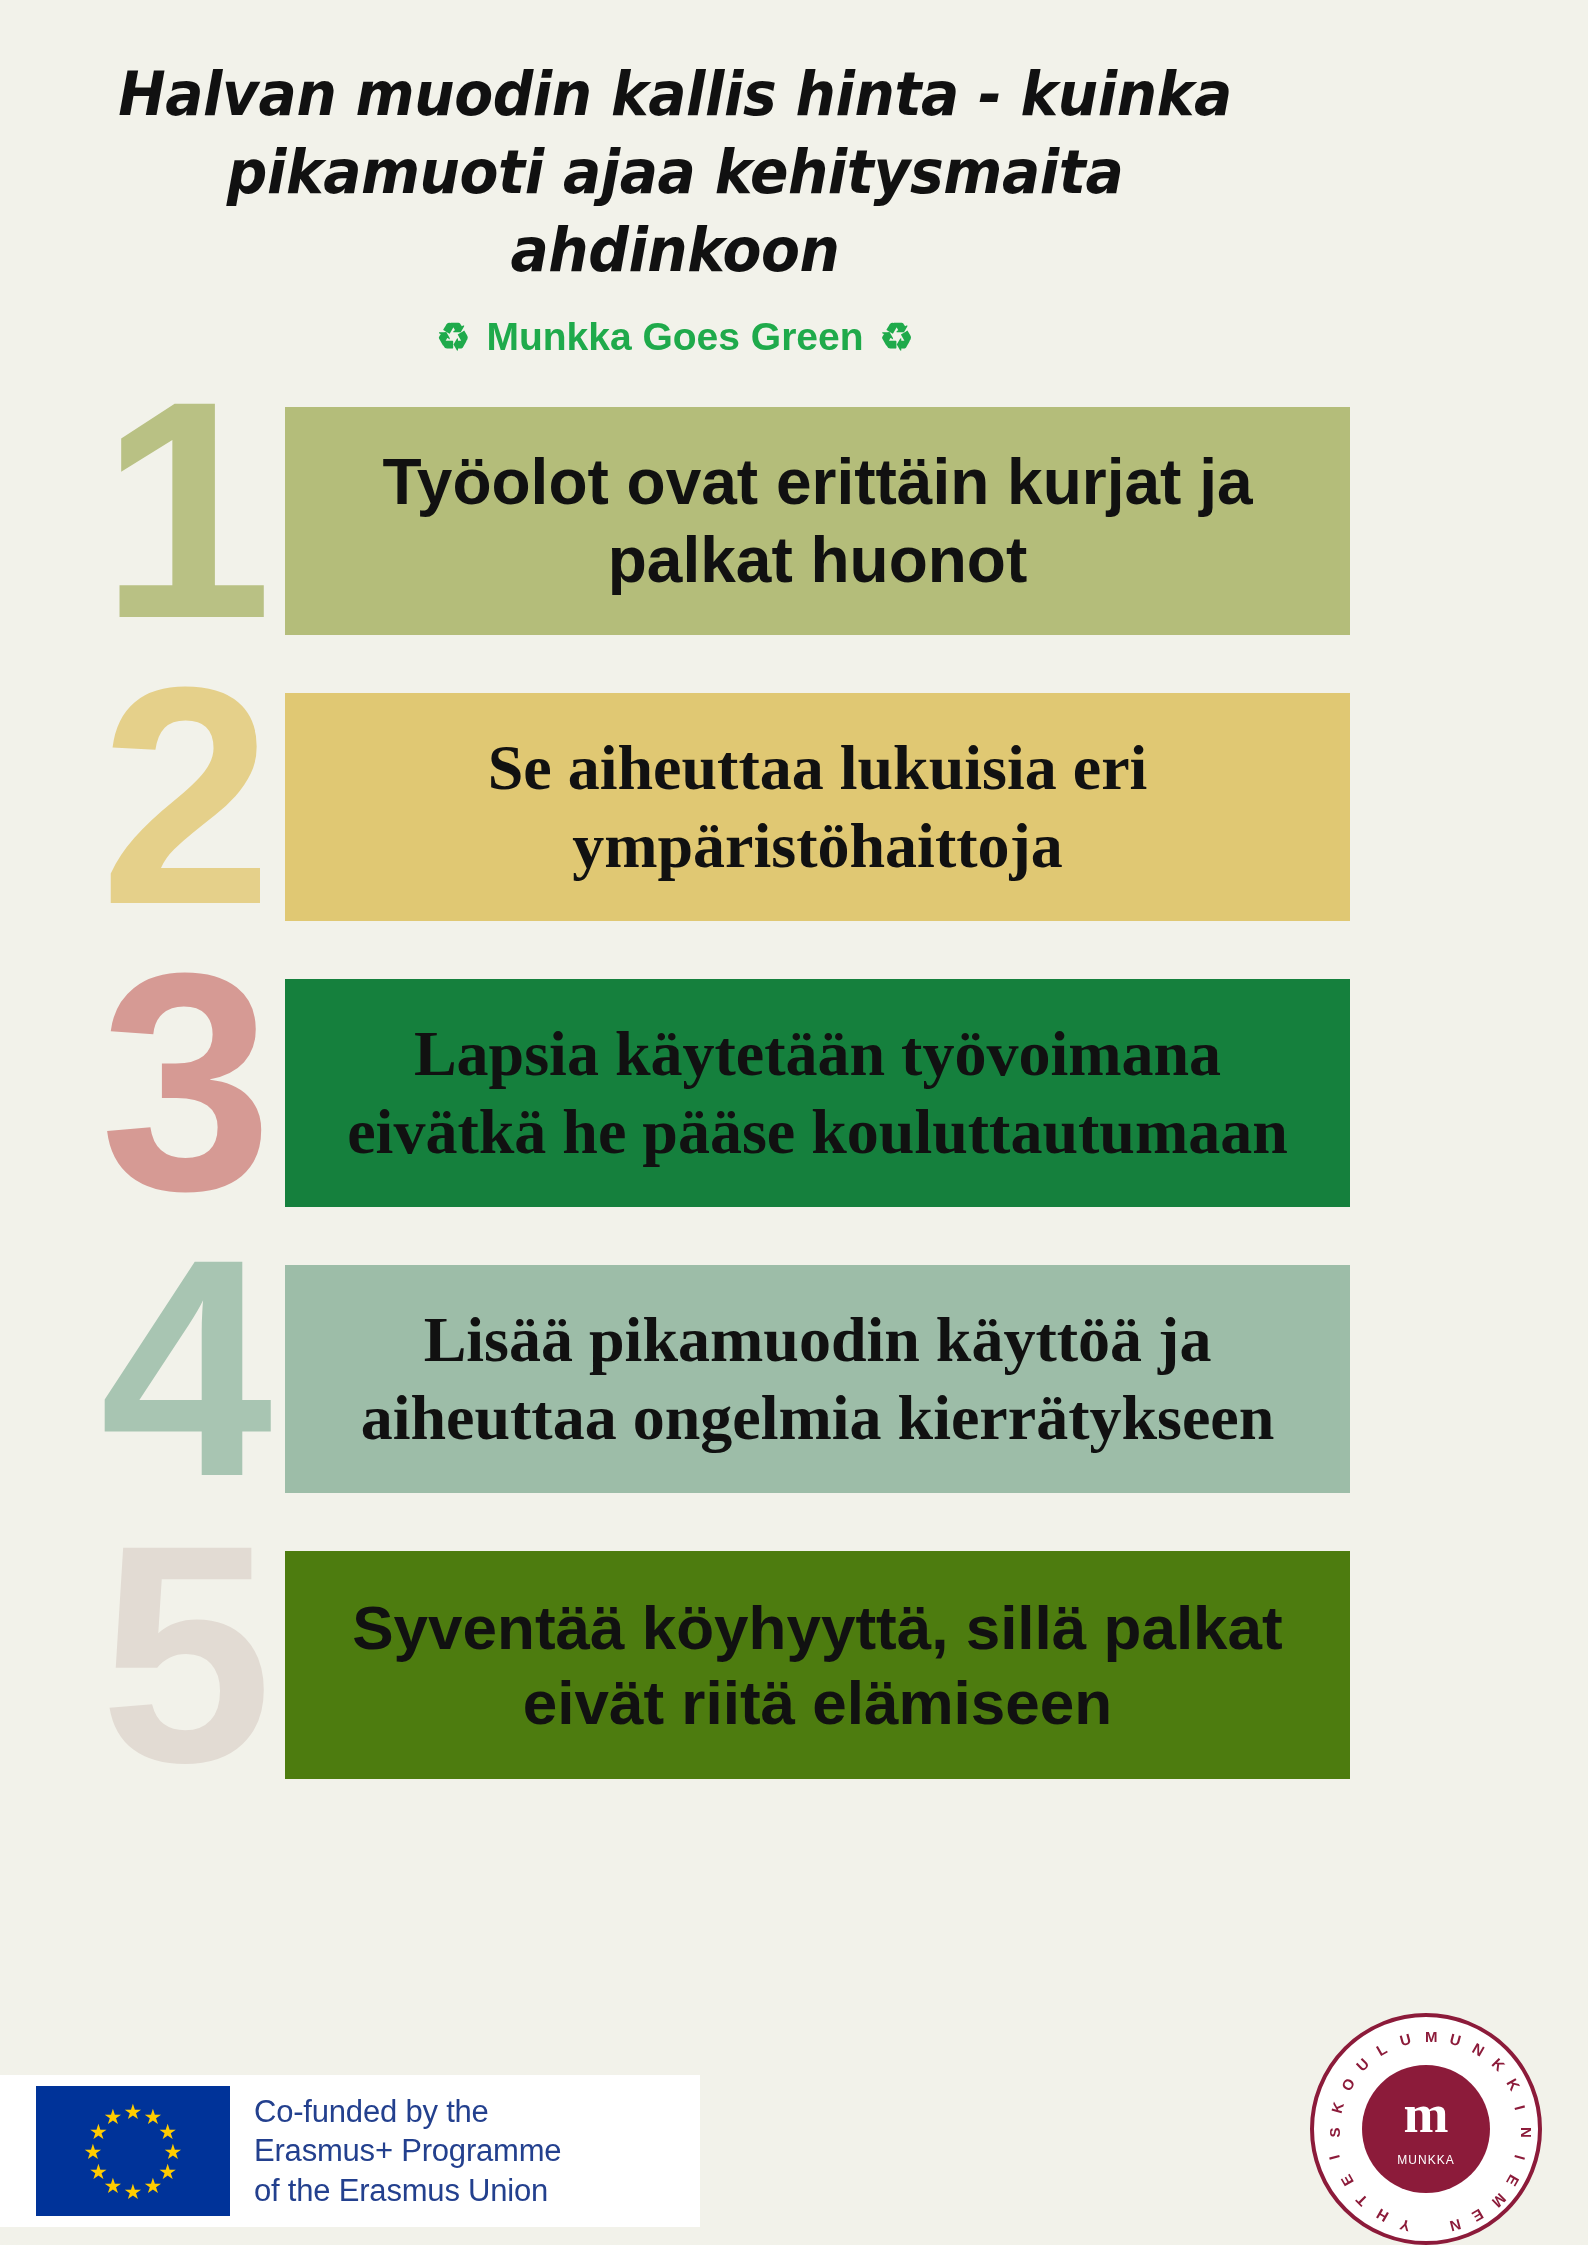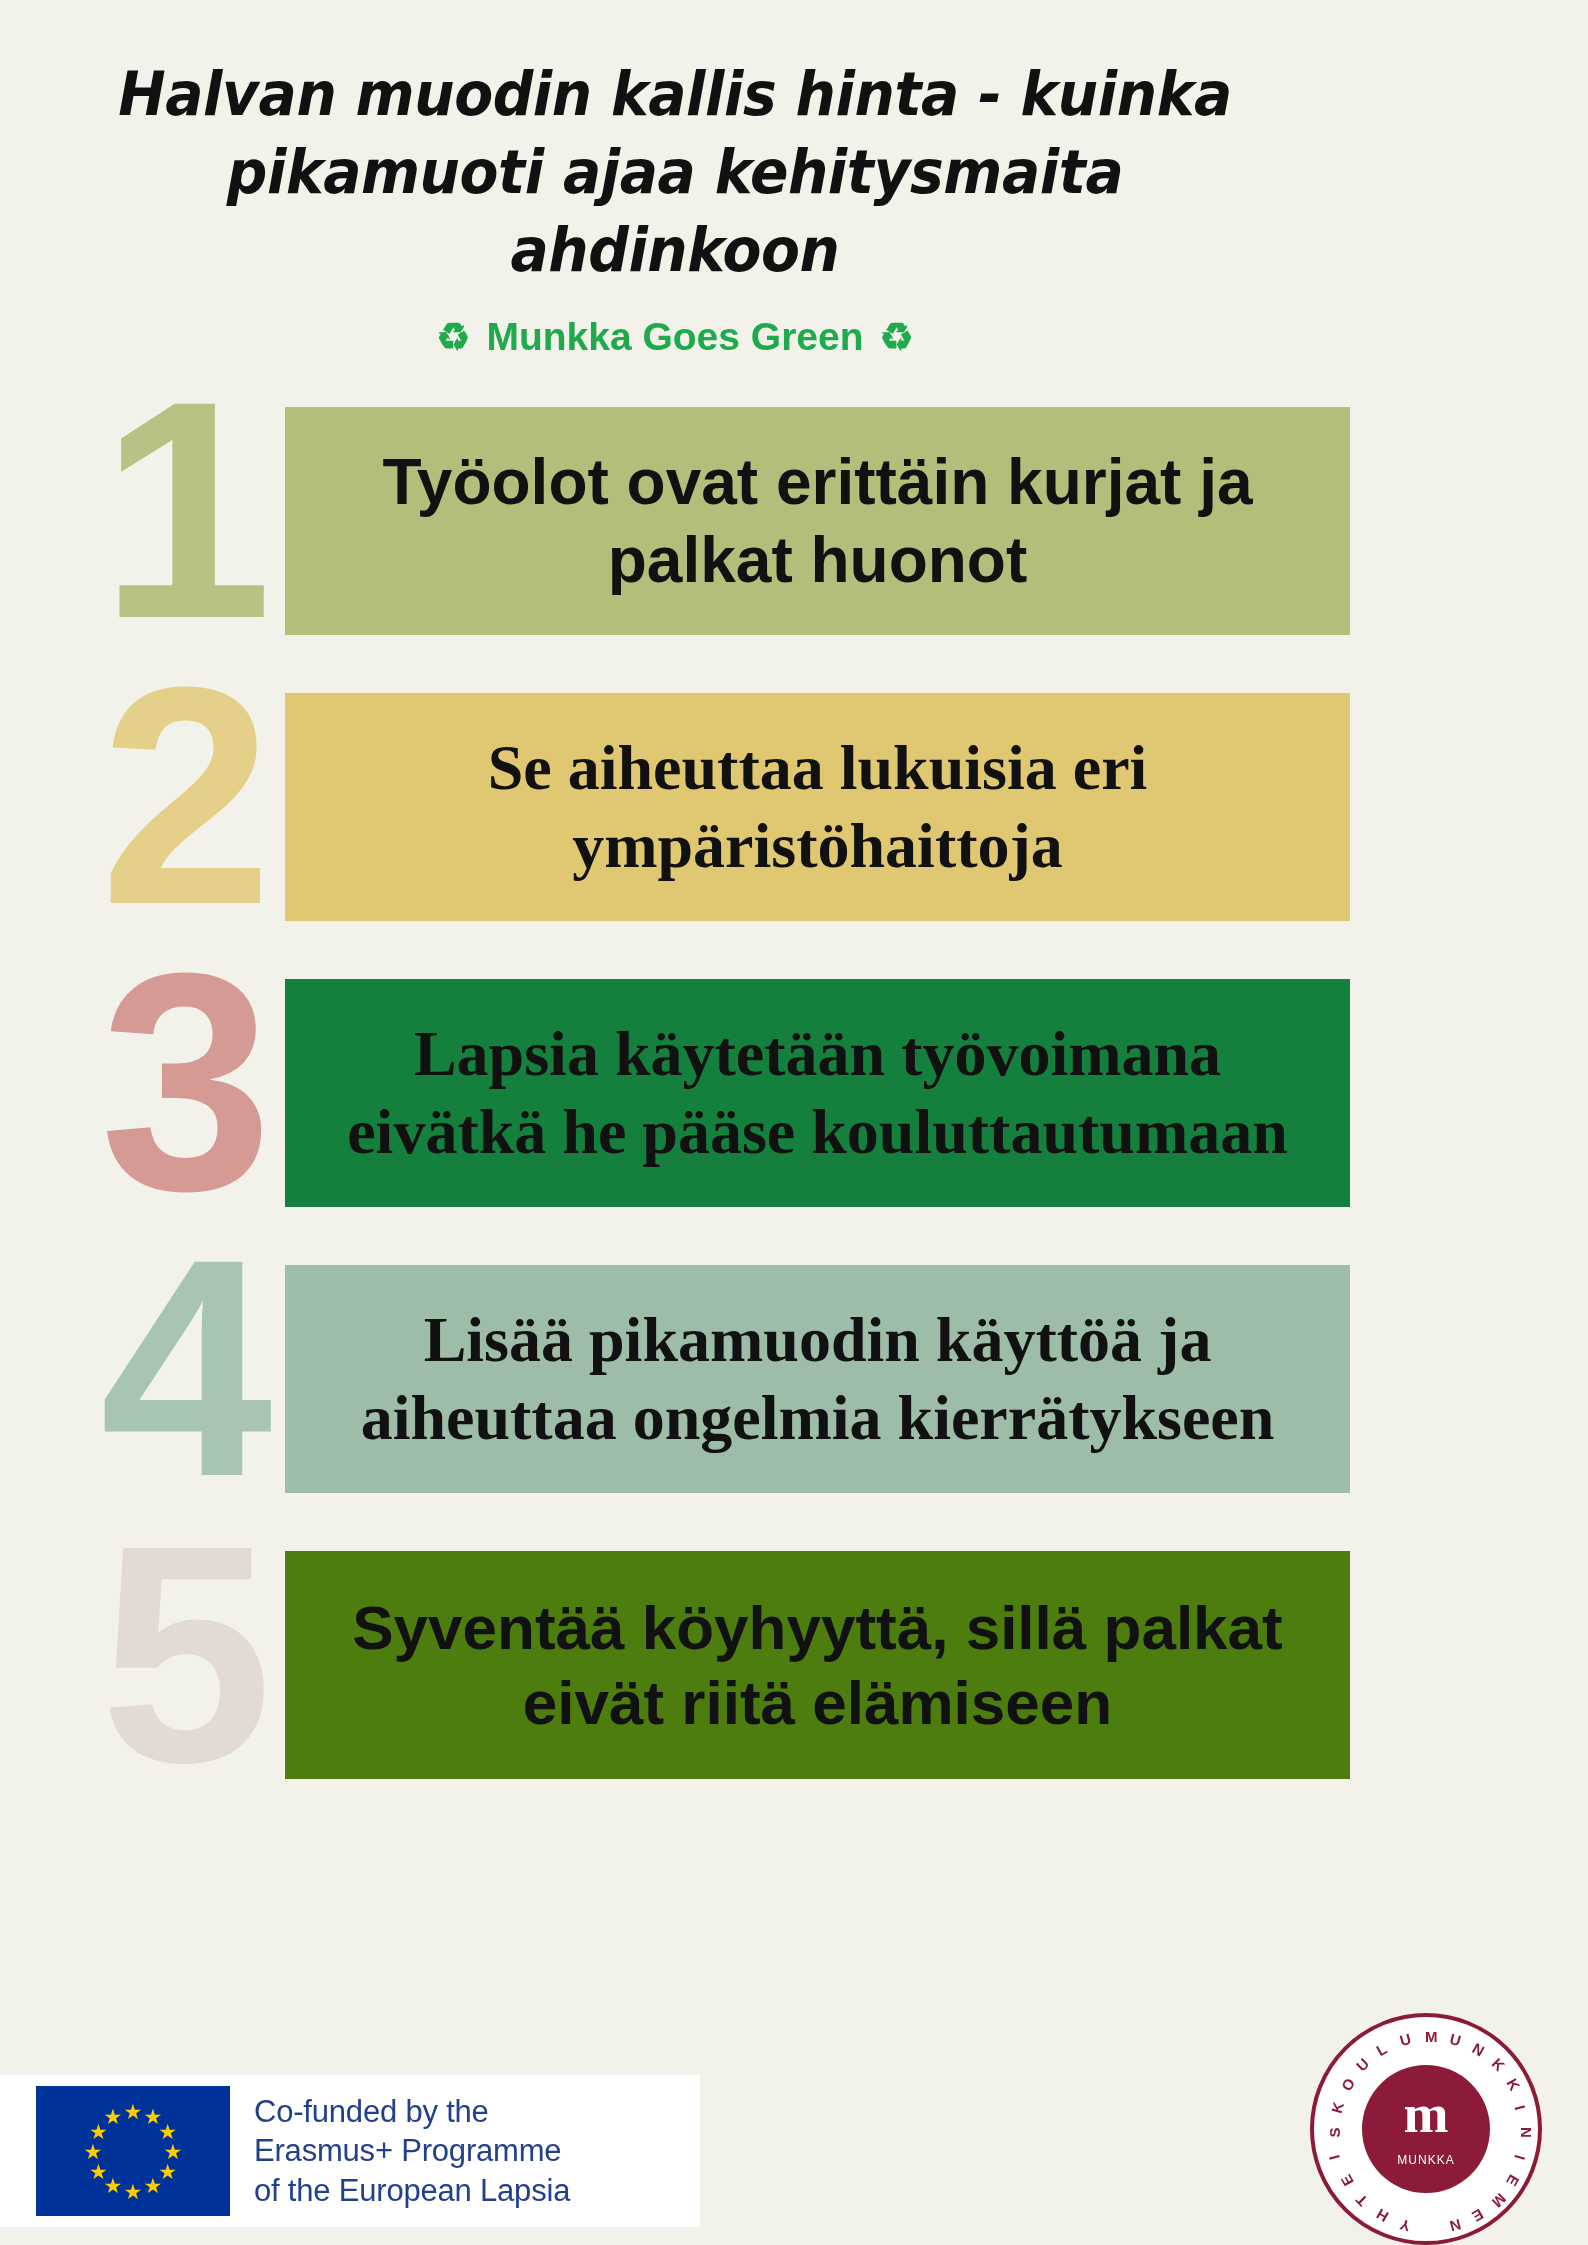--- a/index.html
+++ b/index.html
@@ -264,21 +264,21 @@
           <span class="eu-star" style="color: rgb(255, 204, 0); left: 86.5px; top: 94.5px;">★</span>
           <span class="eu-star" style="color: rgb(255, 204, 0); left: 66.5px; top: 89.141px;">★</span>
           <span class="eu-star" style="color: rgb(255, 204, 0); left: 51.859px; top: 74.5px;">★</span>
           <span class="eu-star" style="color: rgb(255, 204, 0); left: 46.5px; top: 54.5px;">★</span>
           <span class="eu-star" style="color: rgb(255, 204, 0); left: 51.859px; top: 34.5px;">★</span>
           <span class="eu-star" style="color: rgb(255, 204, 0); left: 66.5px; top: 19.859px;">★</span>
         </div>
       <div class="eu-text">
         <div>Co-funded by the</div>
         <div>Erasmus+ Programme</div>
-        <div>of the European Lapsia</div>
+        <div>of the Erasmus Union</div>
       </div>
     </div>
 
     <div class="school-logo" id="school-logo">
       <div class="school-inner">
         <div class="school-m">m</div>
         <div class="school-name">MUNKKA</div>
       </div>
     <span class="ring-char" style="color: rgb(140, 27, 58); left: 111px; top: 11px; transform: rotate(0deg);">M</span>
         <span class="ring-char" style="color: rgb(140, 27, 58); left: 135.847px; top: 14.2711px; transform: rotate(15deg);">U</span>

